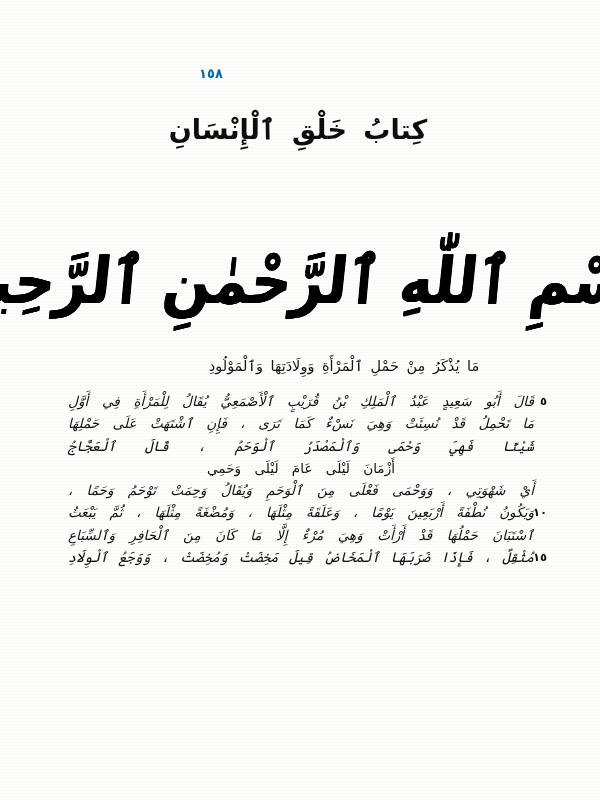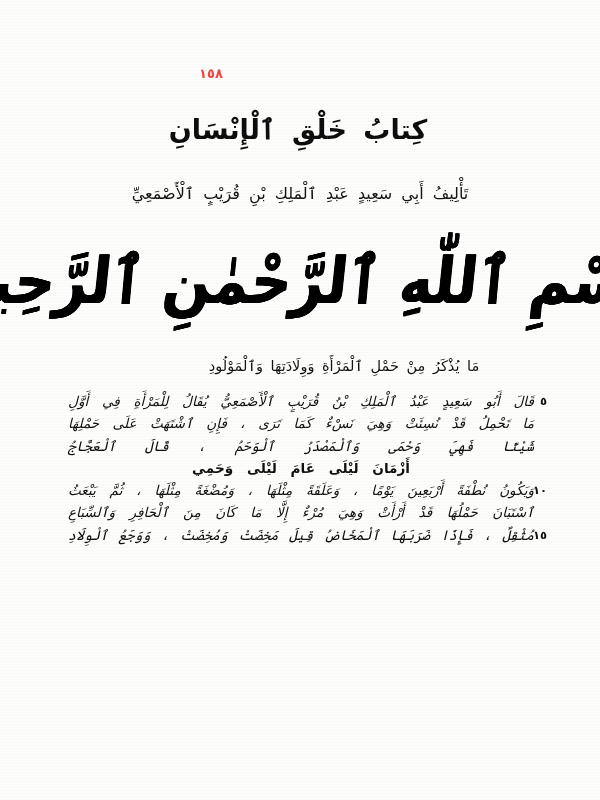--- a/index.html
+++ b/index.html
@@ -29,21 +29,21 @@
     position: absolute;
     top: 66px;
     left: 0;
     width: 600px;
     text-align: center;
     padding-right: 178px;
     box-sizing: border-box;
     font-size: 13px;
     font-weight: bold;
     letter-spacing: 1px;
-    color: #ef4444;
+    color: #0369a1;
     direction: rtl;
   }
 
   
   .title-block {
     position: absolute;
     top: 112px;
     left: 0;
     width: 596px;
     text-align: center;
@@ -160,21 +160,20 @@
     text-align: justify;
     text-align-last: justify;
     font-style: italic;
   }
 
   
   .line.verse .txt {
     text-align: right;
     text-align-last: center;
     word-spacing: 9px;
-    font-weight: bold;
   }
 
   
   .grain {
     position: absolute;
     inset: 0;
     pointer-events: none;
     opacity: 0.035;
     background:
       repeating-linear-gradient(0deg, rgba(0,0,0,0.5) 0 1px, rgba(0,0,0,0) 1px 3px);
@@ -186,21 +185,20 @@
 <div class="page">
 
   <div class="grain"></div>
 
   <div class="folio">١٥٨</div>
 
   <div class="title-block">
     <div class="book-title">كِتابُ خَلْقِ ٱلْإِنْسَانِ</div>
   </div>
 
-  <div class="author-line">تَأْلِيفُ أَبِي سَعِيدٍ عَبْدِ ٱلْمَلِكِ بْنِ قُرَيْبٍ ٱلْأَصْمَعِيِّ</div>
 
   <div class="basmala-wrap">
     <div class="basmala">بِسْمِ ٱللّٰهِ ٱلرَّحْمٰنِ ٱلرَّحِيمِ</div>
   </div>
 
   <div class="section-heading">مَا يُذْكَرُ مِنْ حَمْلِ ٱلْمَرْأَةِ وَوِلَادَتِهَا وَٱلْمَوْلُودِ</div>
 
   <div class="body-block">
 
     <div class="line justified">
@@ -216,20 +214,24 @@
     <div class="line justified">
       <span class="lineno"></span>
       <span class="txt">شَيْئًا فَهِيَ وَحْمَى وَٱلْمَصْدَرُ ٱلْوَحَمُ ، قَالَ ٱلْعَجَّاجُ</span>
     </div>
 
     <div class="line verse">
       <span class="lineno"></span>
       <span class="txt">أَزْمَانَ لَيْلَى عَامَ لَيْلَى وَحَمِي</span>
     </div>
 
+    <div class="line justified">
+      <span class="lineno"></span>
+      <span class="txt">أَيْ شَهْوَتِي ، وَوَحْمَى فَعْلَى مِنَ ٱلْوَحَمِ وَيُقَالُ وَحِمَتْ تَوْحَمُ وَحَمًا ،</span>
+    </div>
 
     <div class="line justified">
       <span class="lineno">١٠</span>
       <span class="txt">وَيَكُونُ نُطْفَةً أَرْبَعِينَ يَوْمًا ، وَعَلَقَةً مِثْلَهَا ، وَمُضْغَةً مِثْلَهَا ، ثُمَّ يَبْعَثُ</span>
     </div>
 
 
     <div class="line justified">
       <span class="lineno"></span>
       <span class="txt">ٱسْتَبَانَ حَمْلُهَا قَدْ أَرْأَتْ وَهِيَ مُرْءٌ إِلَّا مَا كَانَ مِنَ ٱلْحَافِرِ وَٱلسِّبَاعِ</span>

